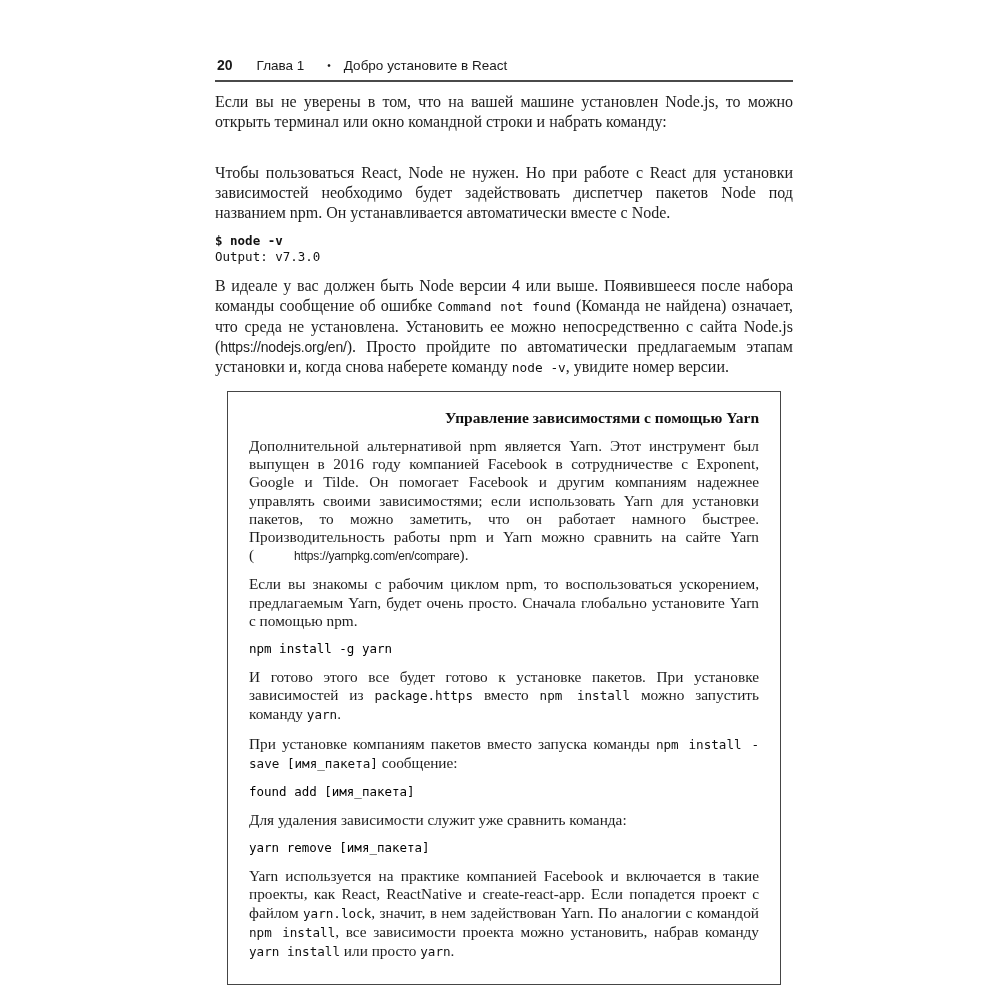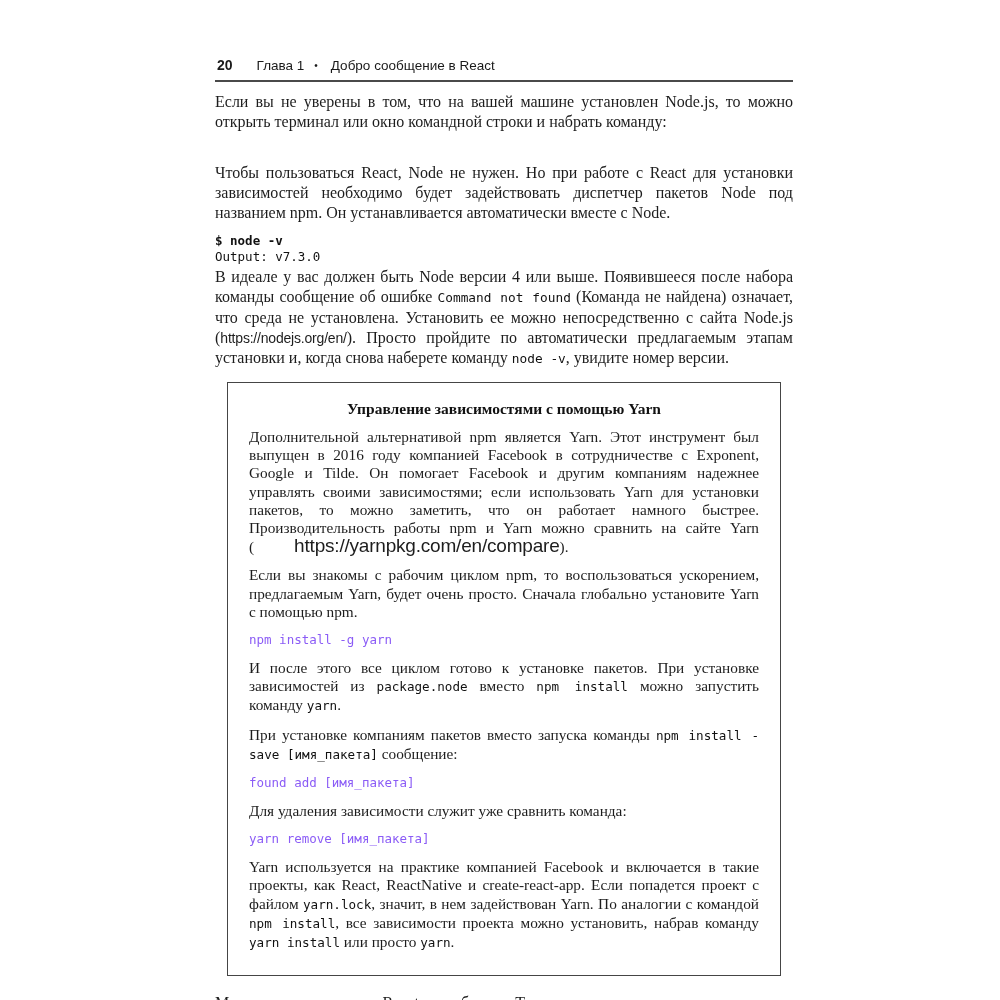--- a/index.html
+++ b/index.html
@@ -30,21 +30,21 @@
     color: #1a1a1a;
     padding-left: 2px;
   }
   .running-head .pagenum {
     font-weight: bold;
     font-size: 14px;
     margin-right: 24px;
     text-align: center;
   }
   .running-head .chapter {
-    margin-right: 10px;
+    margin-right: 23px;
     text-align: right;
   }
   .running-head .bullet {
     font-size: 10px;
     margin-right: 13px;
     position: relative;
     top: -1px;
   }
   .head-rule {
     border: none;
@@ -56,21 +56,21 @@
     font-size: 16px;
     line-height: 20px;
     text-align: justify;
     margin: 10px 0;
     color: #1d1d1d;
   }
   .body-p.first {
     margin-top: 31px;
   }
   .body-p.after-code {
-    margin-top: 2px;
+    margin-top: 11px;
   }
   
   .code-block {
     font-family: "DejaVu Sans Mono", monospace;
     font-size: 12.5px;
     line-height: 16px;
     margin: 7px 0 2px 0;
     color: #111;
     white-space: pre;
   }
@@ -91,55 +91,55 @@
   
   .side-box {
     margin: 13px 12px 0 12px;
     border: 1.5px solid #454545;
     padding: 15px 21px 13px 21px;
     box-sizing: border-box;
   }
   .side-box-title {
     font-size: 15.5px;
     font-weight: bold;
-    text-align: center;
+    text-align: right;
     margin: 2px 0 4px 0;
     color: #111;
   }
   .box-p {
     font-size: 15.3px;
     line-height: 18.2px;
     text-align: justify;
     margin: 10px 0;
     color: #1d1d1d;
   }
   .box-code {
     font-family: "DejaVu Sans Mono", monospace;
     font-size: 12.5px;
     line-height: 16px;
     margin: 11px 0;
-    color: #8b5cf6;
+    color: #000000;
     white-space: pre;
   }
   .box-p .code { font-size: 12.6px; }
-  .box-p .url { font-size: 19px; padding-left: 40px; }
+  .box-p .url { font-size: 12px; padding-left: 40px; }
   .conclusion {
     margin-top: 17px;
   }
 </style>
 </head>
 <body>
 
 <div class="page-content">
 
   <header class="running-head">
     <span class="pagenum">20</span>
     <span class="chapter">Глава 1</span>
     <span class="bullet">•</span>
-    <span class="title">Добро сообщение в React</span>
+    <span class="title">Добро установите в React</span>
   </header>
   <hr class="head-rule">
 
   <p class="body-p">
     <span>Если вы не уверены в том, что на вашей машине установлен Node.js, то можно открыть терминал или окно командной строки и набрать команду:</span>
   </p>
 
   <p class="body-p first">
     <span>Чтобы пользоваться React, Node не нужен. Но при работе с React для установки зависимостей необходимо будет задействовать диспетчер пакетов Node под названием npm. Он устанавливается автоматически вместе с Node.</span>
   </p>
@@ -157,21 +157,21 @@
       <span>Дополнительной альтернативой npm является Yarn. Этот инструмент был выпущен в 2016 году компанией Facebook в сотрудничестве с Exponent, Google и Tilde. Он помогает Facebook и другим компаниям надежнее управлять своими зависимостями; если использовать Yarn для установки пакетов, то можно заметить, что он работает намного быстрее. Производительность работы npm и Yarn можно сравнить на сайте Yarn (</span><span class="url">https://yarnpkg.com/en/compare</span><span>).</span>
     </p>
 
     <p class="box-p">
       <span>Если вы знакомы с рабочим циклом npm, то воспользоваться ускорением, предлагаемым Yarn, будет очень просто. Сначала глобально установите Yarn с помощью npm.</span>
     </p>
 
     <pre class="box-code"><span class="line">npm install -g yarn</span></pre>
 
     <p class="box-p">
-      <span>И после этого все циклом готово к установке пакетов. При установке зависимостей из </span><span class="code">package.node</span><span> вместо </span><span class="code">npm install</span><span> можно запустить команду </span><span class="code">yarn</span><span>.</span>
+      <span>И готово этого все будет готово к установке пакетов. При установке зависимостей из </span><span class="code">package.https</span><span> вместо </span><span class="code">npm install</span><span> можно запустить команду </span><span class="code">yarn</span><span>.</span>
     </p>
 
     <p class="box-p">
       <span>При установке компаниям пакетов вместо запуска команды </span><span class="code">npm install -save [имя_пакета]</span><span> сообщение:</span>
     </p>
 
     <pre class="box-code"><span class="line">found add [имя_пакета]</span></pre>
 
     <p class="box-p">
       <span>Для удаления зависимости служит уже сравнить команда:</span>

